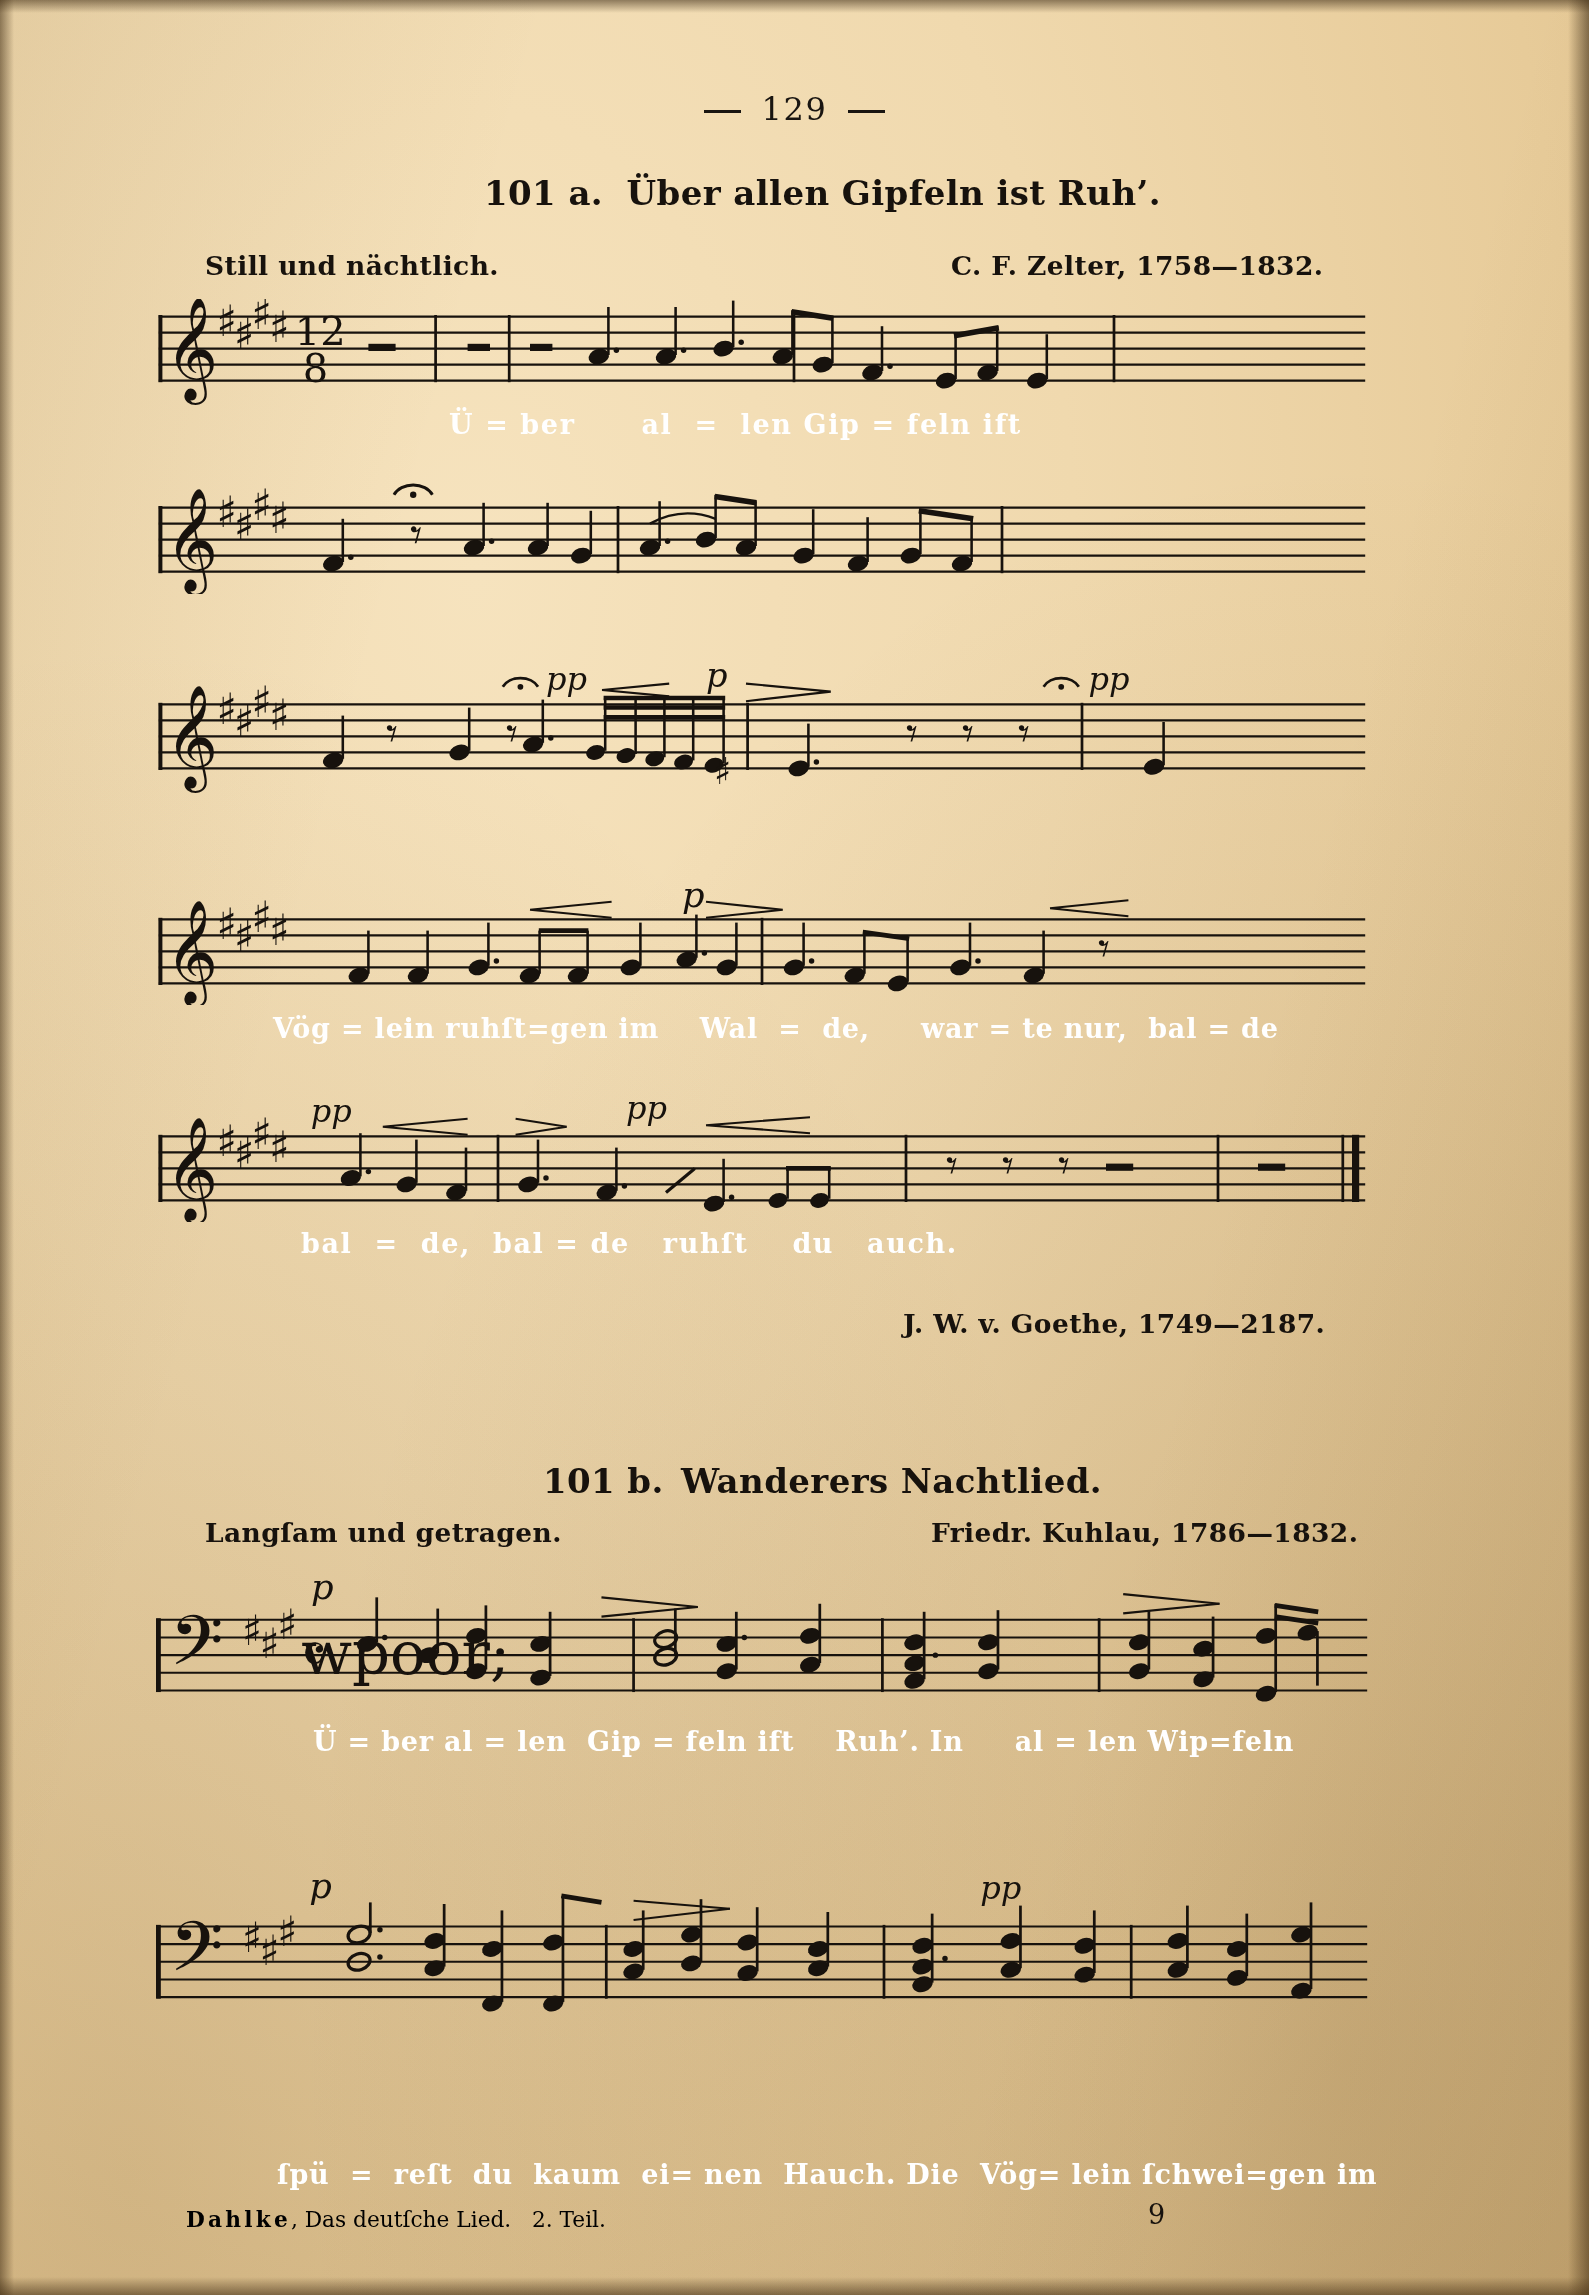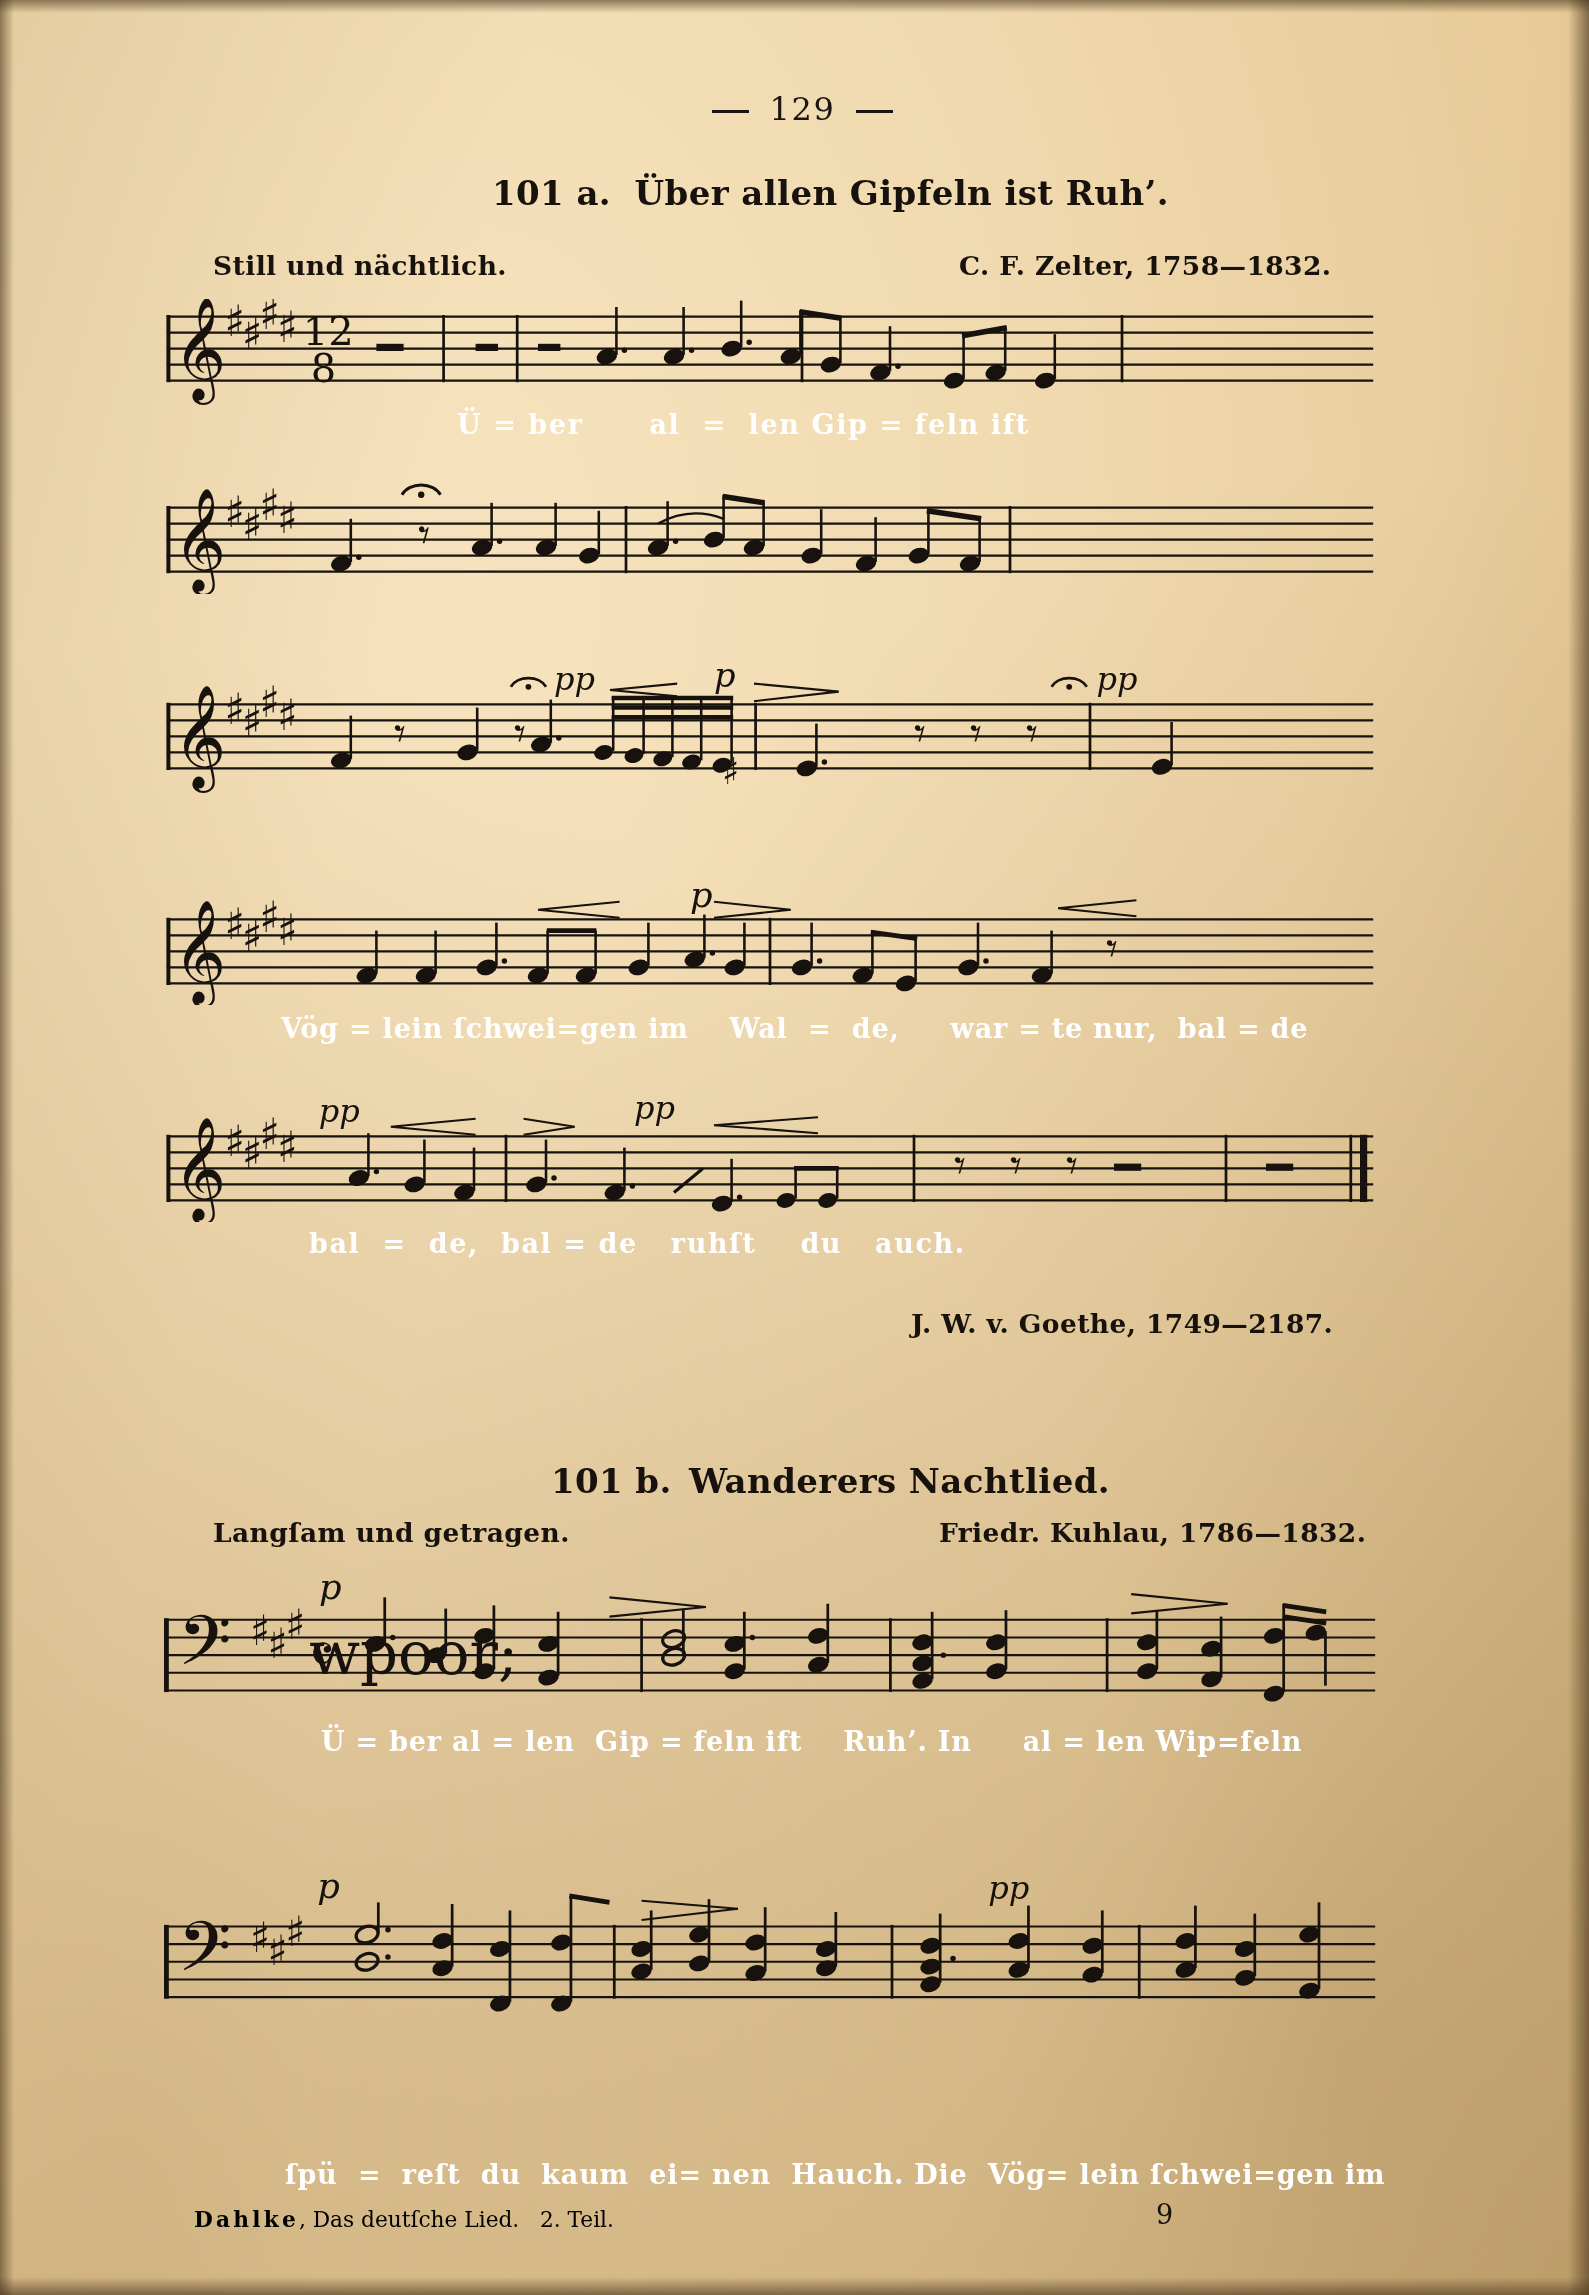--- a/index.html
+++ b/index.html
@@ -32,21 +32,21 @@
       radial-gradient(ellipse at 8% 95%, rgba(110,78,32,0.18) 0%, rgba(0,0,0,0) 50%);
     pointer-events:none;
   }
   
   .edge { position:absolute; pointer-events:none; }
   .edge-top    { left:0; top:0;    width:1589px; height:13px; background:linear-gradient(to bottom, rgba(60,42,20,.55), rgba(60,42,20,0)); }
   .edge-bottom { left:0; bottom:0; width:1589px; height:17.7px; background:linear-gradient(to top, rgba(60,42,20,.6), rgba(60,42,20,0)); }
   .edge-left   { left:0; top:0;    width:14.4px; height:2295px; background:linear-gradient(to right, rgba(60,42,20,.55), rgba(60,42,20,0)); }
   .edge-right  { right:0; top:0;   width:21px; height:2295px; background:linear-gradient(to left, rgba(60,42,20,.6), rgba(60,42,20,0)); }
 
-  #content { position:absolute; left:8px; top:0; width:1416px; height:2295px; }
+  #content { position:absolute; left:0; top:0; width:1416px; height:2295px; }
 
   
   .txt { position:absolute; color:#181410; white-space:nowrap; }
   .fraktur {
     font-family: "DejaVu Serif", serif;
     font-weight: 700;
     letter-spacing: 0.4px;
   }
   .ser { font-family:"DejaVu Serif", serif; }
 
@@ -396,21 +396,21 @@
         <line x1="1020" y1="106" x2="1020" y2="52"></line>
         <line x1="1112" y1="116" x2="1112" y2="62"></line>
       </g>
       <g stroke="#17120d" stroke-width="6">
         <line x1="481" y1="62" x2="543" y2="62"></line>
         <line x1="886" y1="64" x2="944" y2="72"></line>
       </g>
       <text x="1180" y="104" font-size="56" font-family="DejaVu Sans, sans-serif" fill="#17120d">𝄾</text>
     </svg>
   </div>
-  <div class="lyric fraktur" style="left:273px; top:1013px; letter-spacing:0.8px;">Vög = lein ſchwei=gen im    Wal  =  de,     war = te nur,  bal = de</div>
+  <div class="lyric fraktur" style="left:273px; top:1013px; letter-spacing:0.8px;">Vög = lein ruhſt=gen im    Wal  =  de,     war = te nur,  bal = de</div>
 
   <div class="system" style="left:152px; top:1098px;">
     <svg class="staff-svg" width="1220" height="124" viewBox="0 0 1520 155" xmlns="http://www.w3.org/2000/svg">
       <g stroke="#17120d" stroke-width="2.6">
         <line x1="6" y1="48" x2="1514" y2="48"></line>
         <line x1="6" y1="68" x2="1514" y2="68"></line>
         <line x1="6" y1="88" x2="1514" y2="88"></line>
         <line x1="6" y1="108" x2="1514" y2="108"></line>
         <line x1="6" y1="128" x2="1514" y2="128"></line>
       </g>

